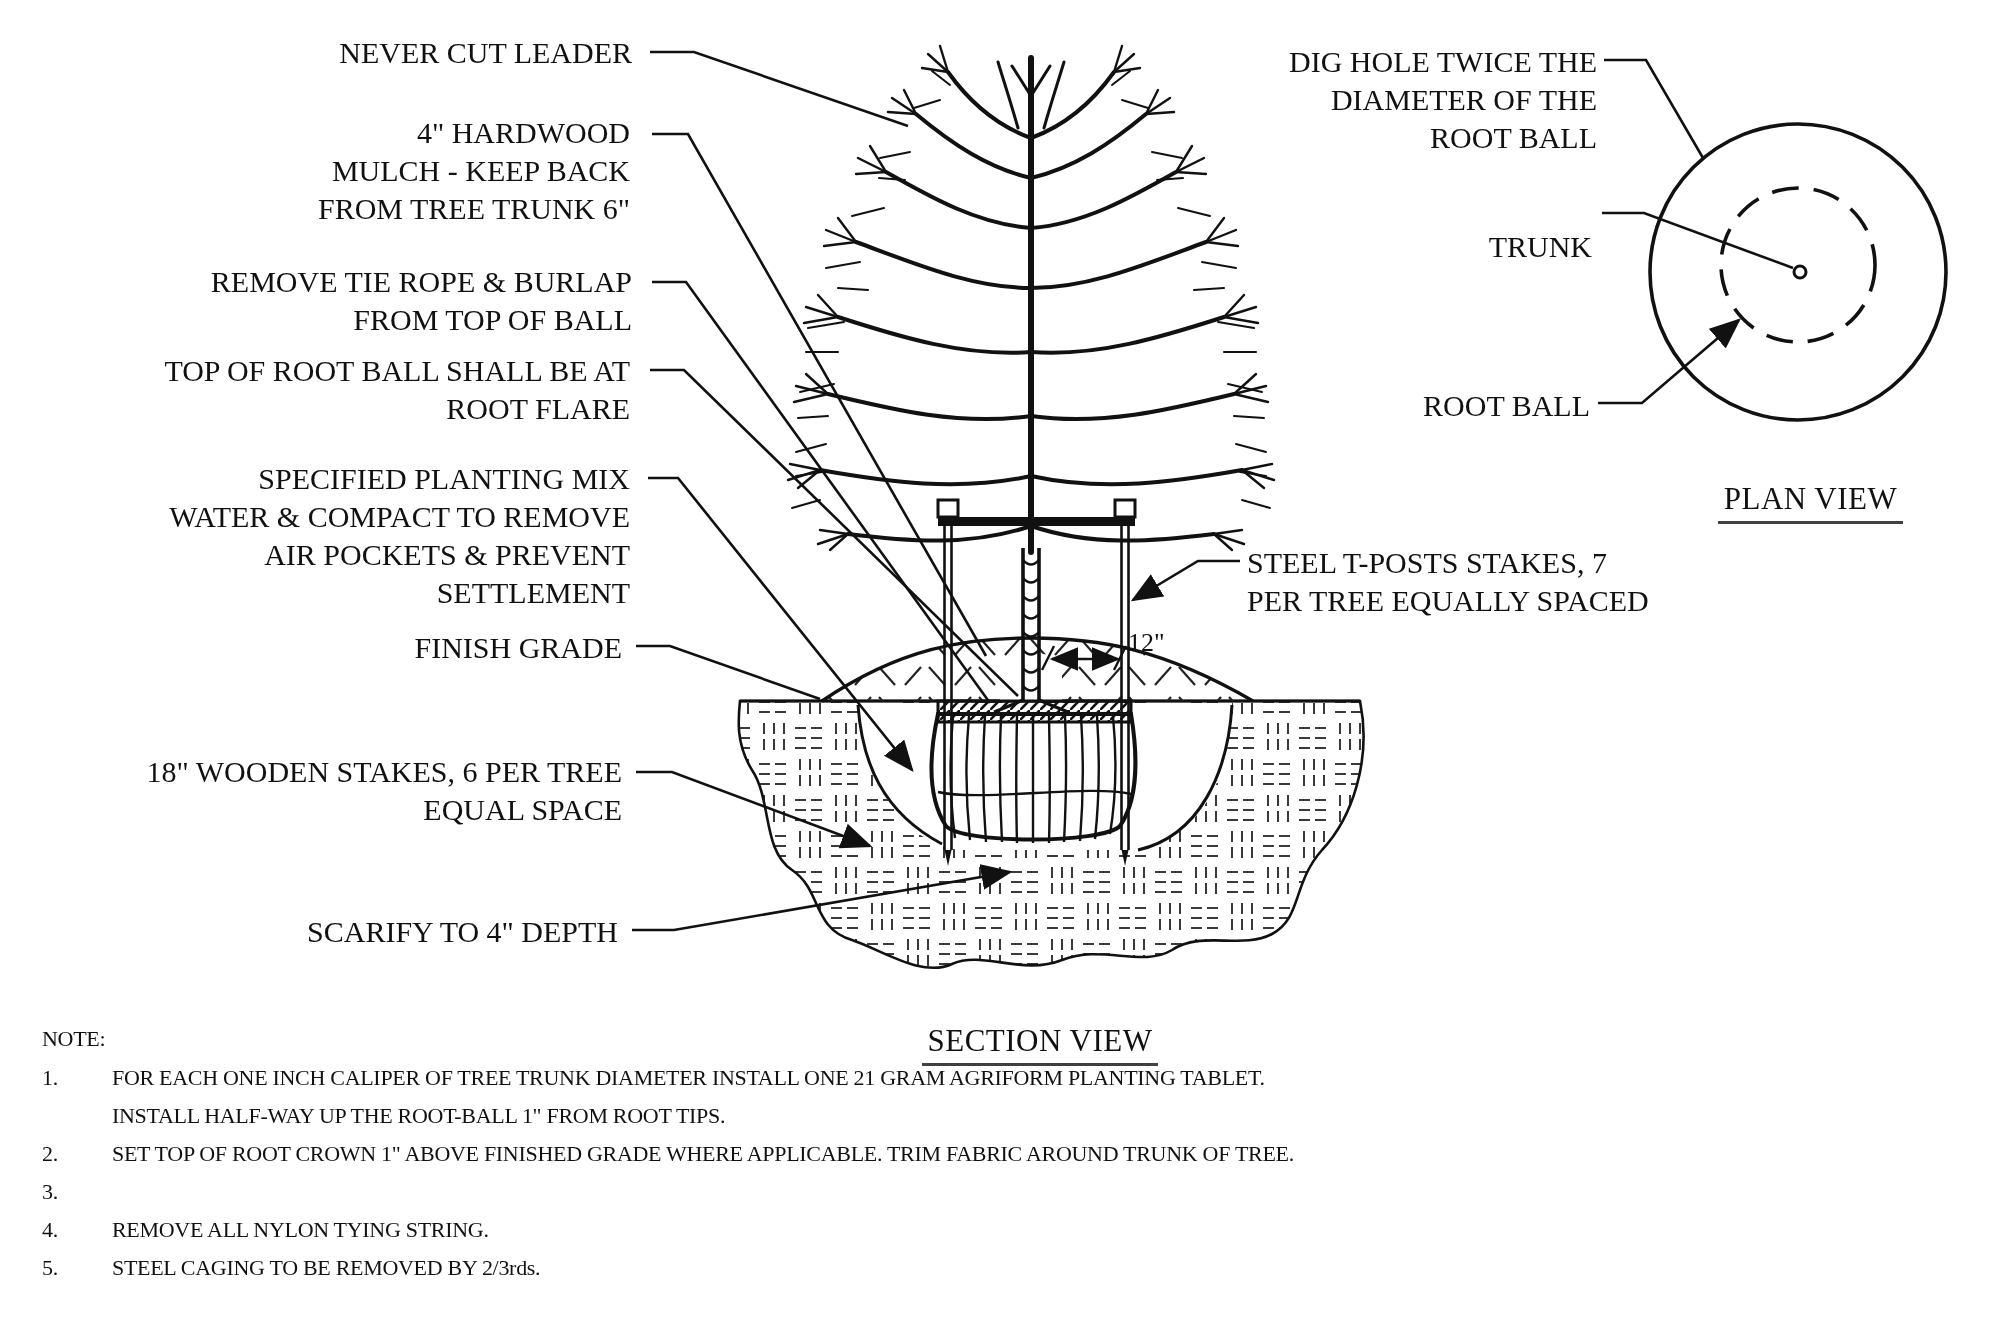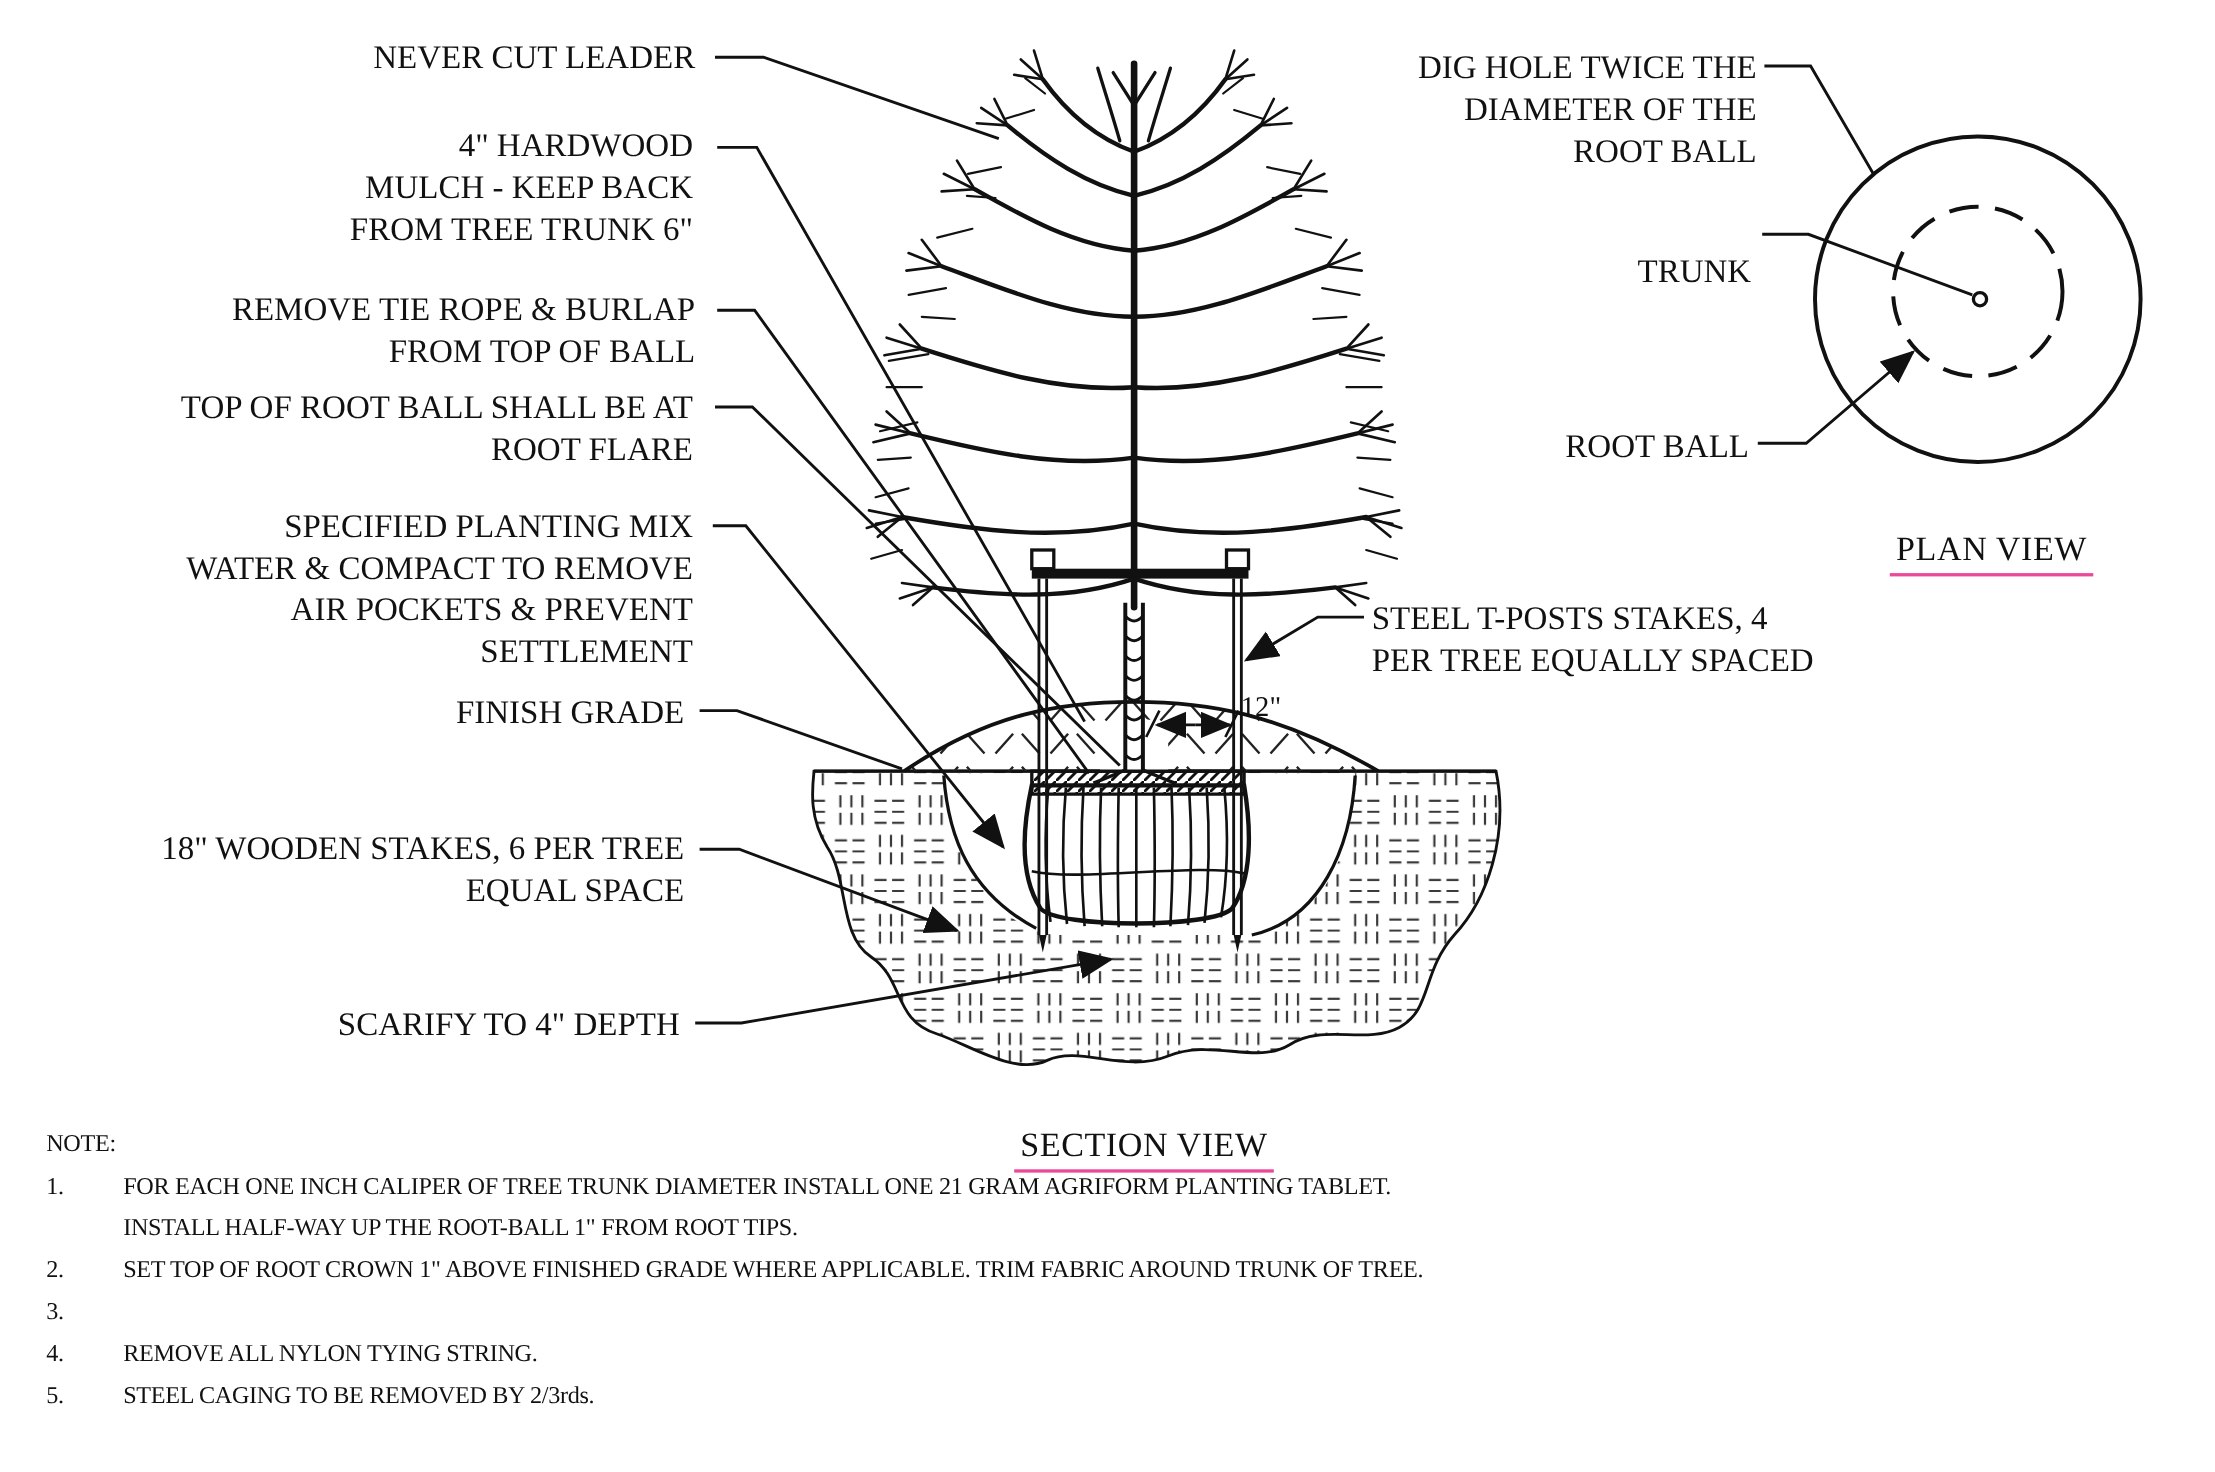--- a/index.html
+++ b/index.html
@@ -10,21 +10,21 @@
   }
   svg.art{position:absolute;left:0;top:0;z-index:1;}
   .lbl{
     position:absolute;z-index:2;
     font-size:30px;line-height:38px;
     white-space:pre-line;color:#111;
   }
   .r{text-align:right}
   .c{text-align:center}
   .title{font-size:31px;letter-spacing:0.5px;}
-  .underline{display:inline-block;border-bottom:3px solid #ec4899;padding:0 6px 3px 6px;}
+  .underline{display:inline-block;border-bottom:3px solid #404040;padding:0 6px 3px 6px;}
   .dim{font-size:26px;}
   .notes{
     position:absolute;left:42px;top:1020px;z-index:2;
     font-size:22px;line-height:38px;letter-spacing:-0.3px;color:#111;
   }
   .note-head{margin-bottom:1px;}
   .note-row{display:flex;white-space:nowrap;}
   .note-num{width:70px;flex:0 0 70px;}
   .note-txt{flex:0 0 auto;}
 </style>
@@ -307,21 +307,21 @@
 AIR POCKETS &amp; PREVENT
 SETTLEMENT</div>
 
 <div class="lbl r" style="left:322px;top:629px;width:300px;">FINISH GRADE</div>
 
 <div class="lbl r" style="left:40px;top:753px;width:582px;">18" WOODEN STAKES, 6 PER TREE
 EQUAL SPACE</div>
 
 <div class="lbl r" style="left:218px;top:913px;width:400px;">SCARIFY TO 4" DEPTH</div>
 
-<div class="lbl" style="left:1247px;top:544px;width:480px;">STEEL T-POSTS STAKES, 4
+<div class="lbl" style="left:1247px;top:544px;width:480px;">STEEL T-POSTS STAKES, 7
 PER TREE EQUALLY SPACED</div>
 
 <div class="lbl dim" style="left:1128px;top:624px;width:70px;">12"</div>
 
 <div class="lbl c title" style="left:900px;top:984px;width:280px;">
   <span class="underline">SECTION VIEW</span>
 </div>
 
 <div class="lbl r" style="left:1197px;top:43px;width:400px;">DIG HOLE TWICE THE
 DIAMETER OF THE

